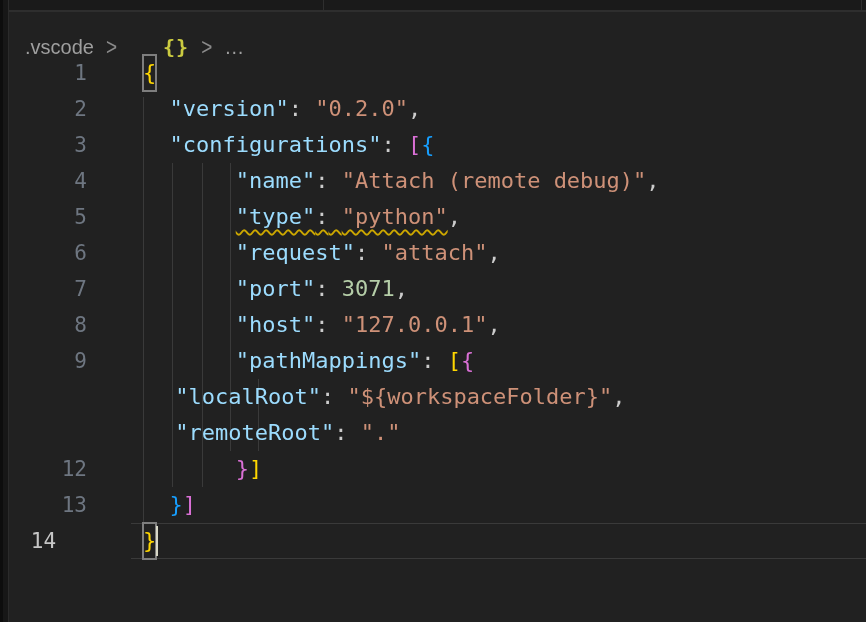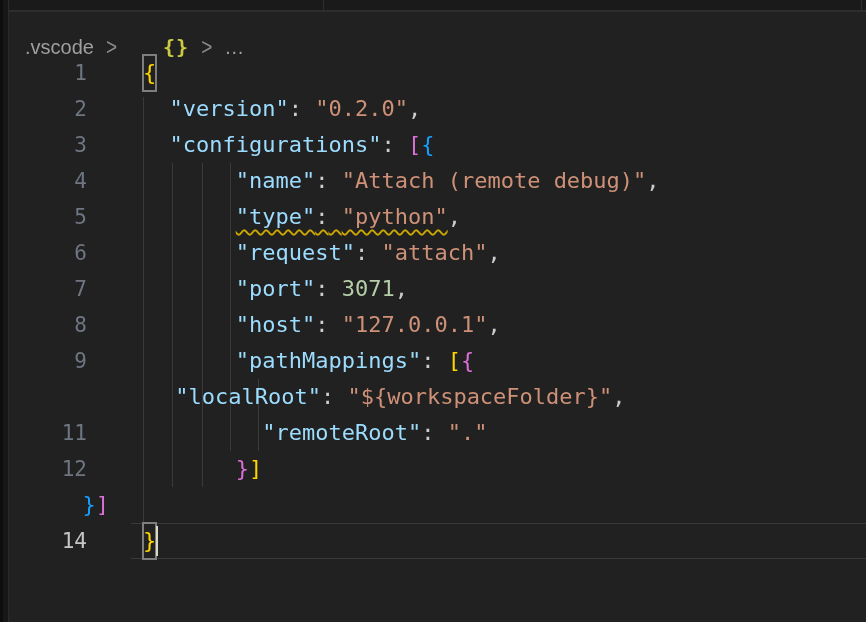--- a/index.html
+++ b/index.html
@@ -41,21 +41,21 @@
 
   
   .editor{position:absolute;left:0;top:0;right:0;bottom:0;}
   .indent-guide{position:absolute;width:1px;background:#3a3a3a;z-index:1;}
   .current-line{position:absolute;left:131px;right:0;top:523px;height:36px;
     border-top:1px solid #3a3a3a;border-bottom:1px solid #3a3a3a;z-index:0;}
   .code-lines{position:absolute;left:0;top:55px;right:0;z-index:2;
     font-family:"DejaVu Sans Mono","Liberation Mono",monospace;font-size:22px;}
   .line{display:flex;height:36px;line-height:36px;cursor:text;}
   .ln{flex:none;width:87px;text-align:right;color:var(--c-linenum);font-size:21px;cursor:pointer;}
-  .ln.active{color:var(--c-linenum-active);}
+  .ln.active{color:var(--c-linenum-active);text-align:center;}
   .codeline{margin-left:56px;white-space:pre;}
   .tok{color:#d4d4d4;}
   .tok.key{color:var(--c-key);}
   .tok.str{color:var(--c-str);}
   .tok.num{color:var(--c-num);}
   .tok.pun{color:var(--c-pun);}
   .tok.gold{color:var(--c-gold);}
   .tok.pink{color:var(--c-pink);}
   .tok.blue{color:var(--c-blue);}
   .bm{display:inline-block;height:36px;line-height:36px;vertical-align:top;
@@ -125,28 +125,28 @@
           <span class="codeline"><span class="tok">       </span><span class="tok key">"host"</span><span class="tok pun">:</span><span class="tok"> </span><span class="tok str">"127.0.0.1"</span><span class="tok pun">,</span></span>
         </div>
         <div class="line">
           <span class="ln">9</span>
           <span class="codeline"><span class="tok">       </span><span class="tok key">"pathMappings"</span><span class="tok pun">:</span><span class="tok"> </span><span class="tok gold">[</span><span class="tok pink">{</span></span>
         </div>
         <div class="line">
           <span class="codeline"><span class="tok">         </span><span class="tok key">"localRoot"</span><span class="tok pun">:</span><span class="tok"> </span><span class="tok str">"${workspaceFolder}"</span><span class="tok pun">,</span></span>
         </div>
         <div class="line">
-          <span class="ln">11</span>
           <span class="codeline"><span class="tok">         </span><span class="tok key">"remoteRoot"</span><span class="tok pun">:</span><span class="tok"> </span><span class="tok str">"."</span></span>
         </div>
         <div class="line">
           <span class="ln">12</span>
           <span class="codeline"><span class="tok">       </span><span class="tok pink">}</span><span class="tok gold">]</span></span>
         </div>
         <div class="line">
+          <span class="ln">13</span>
           <span class="codeline"><span class="tok">  </span><span class="tok blue">}</span><span class="tok pink">]</span></span>
         </div>
         <div class="line">
           <span class="ln active">14</span>
           <span class="codeline"><span class="tok gold bm">}</span></span>
         </div>
       </div>
     <div class="cursor"></div>
   </div>
 

